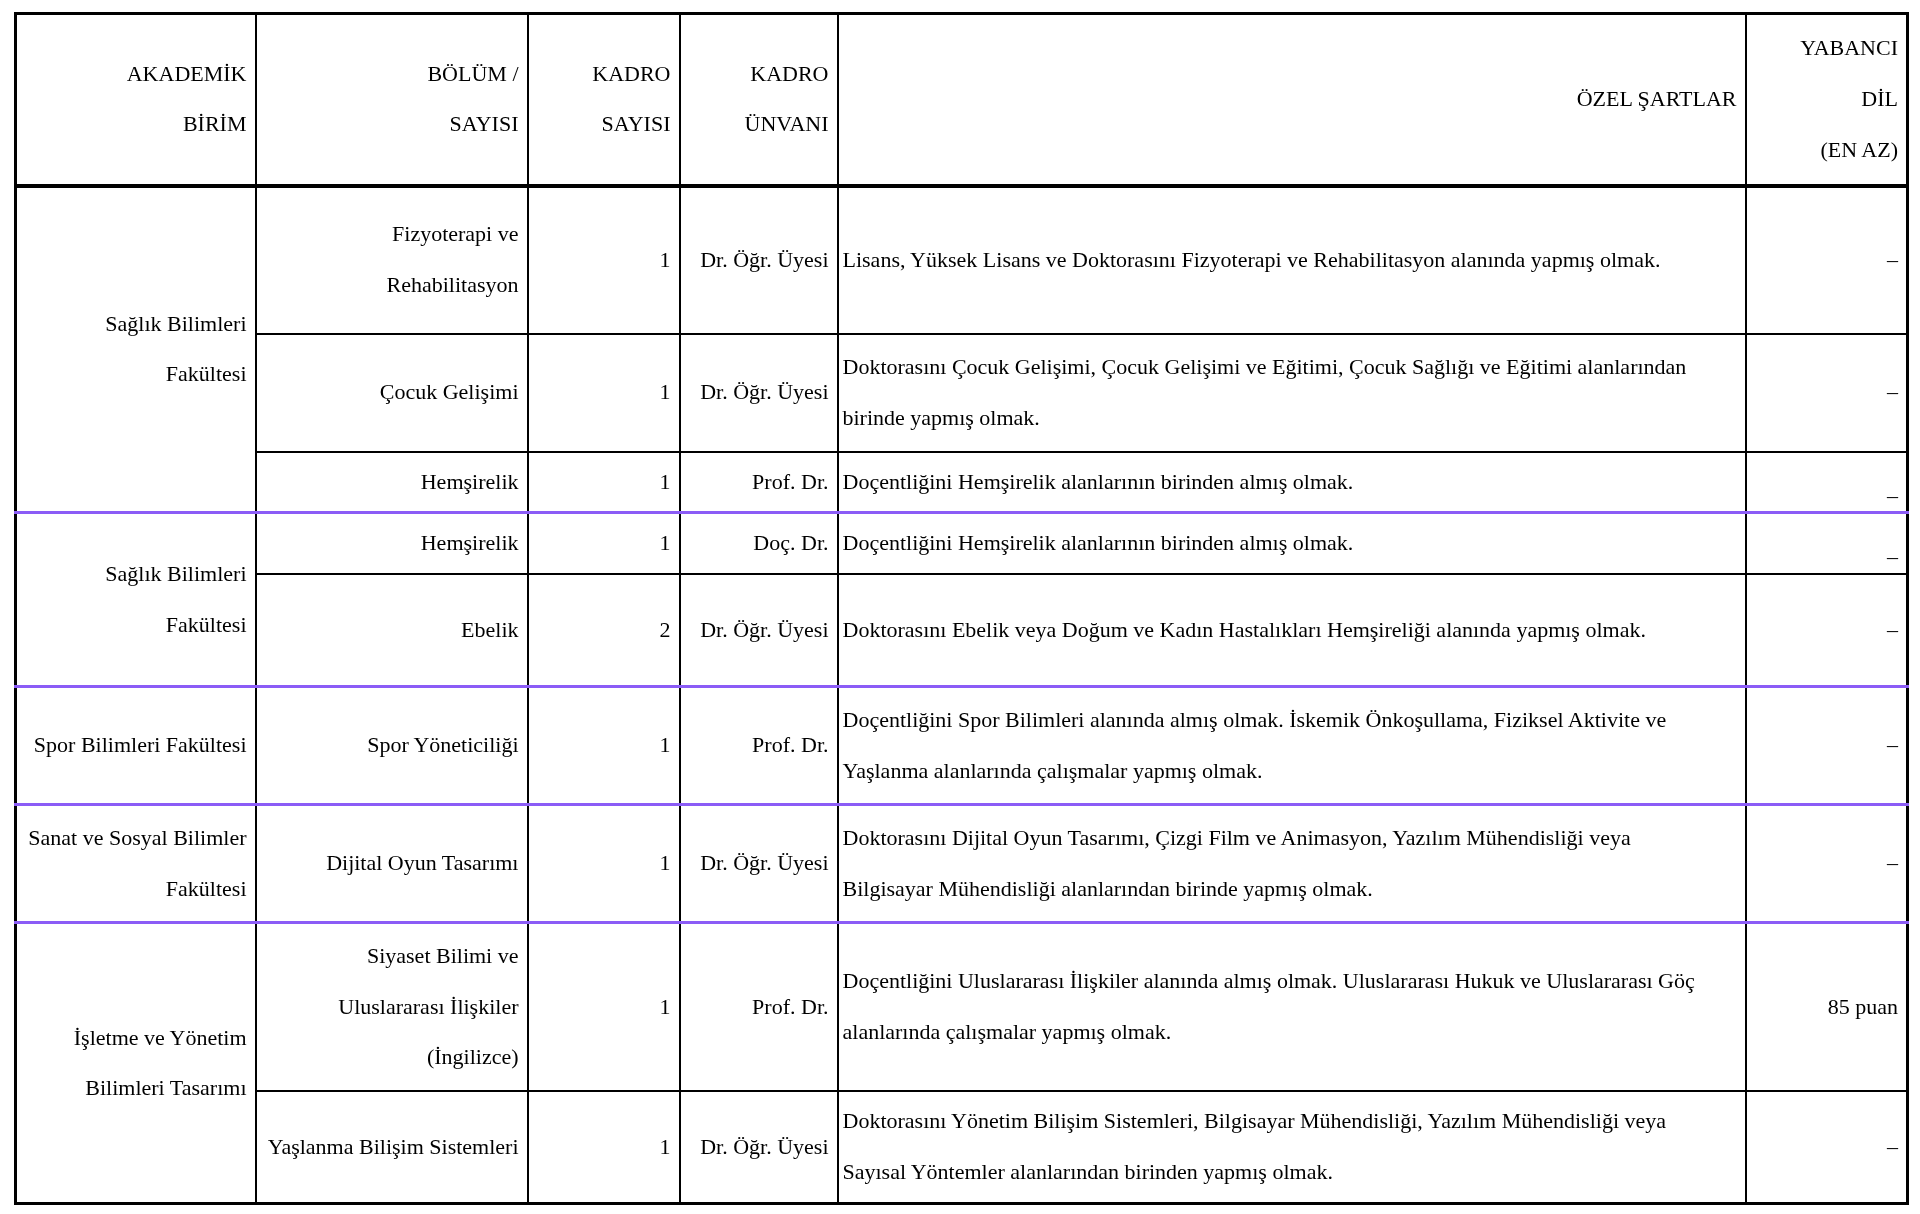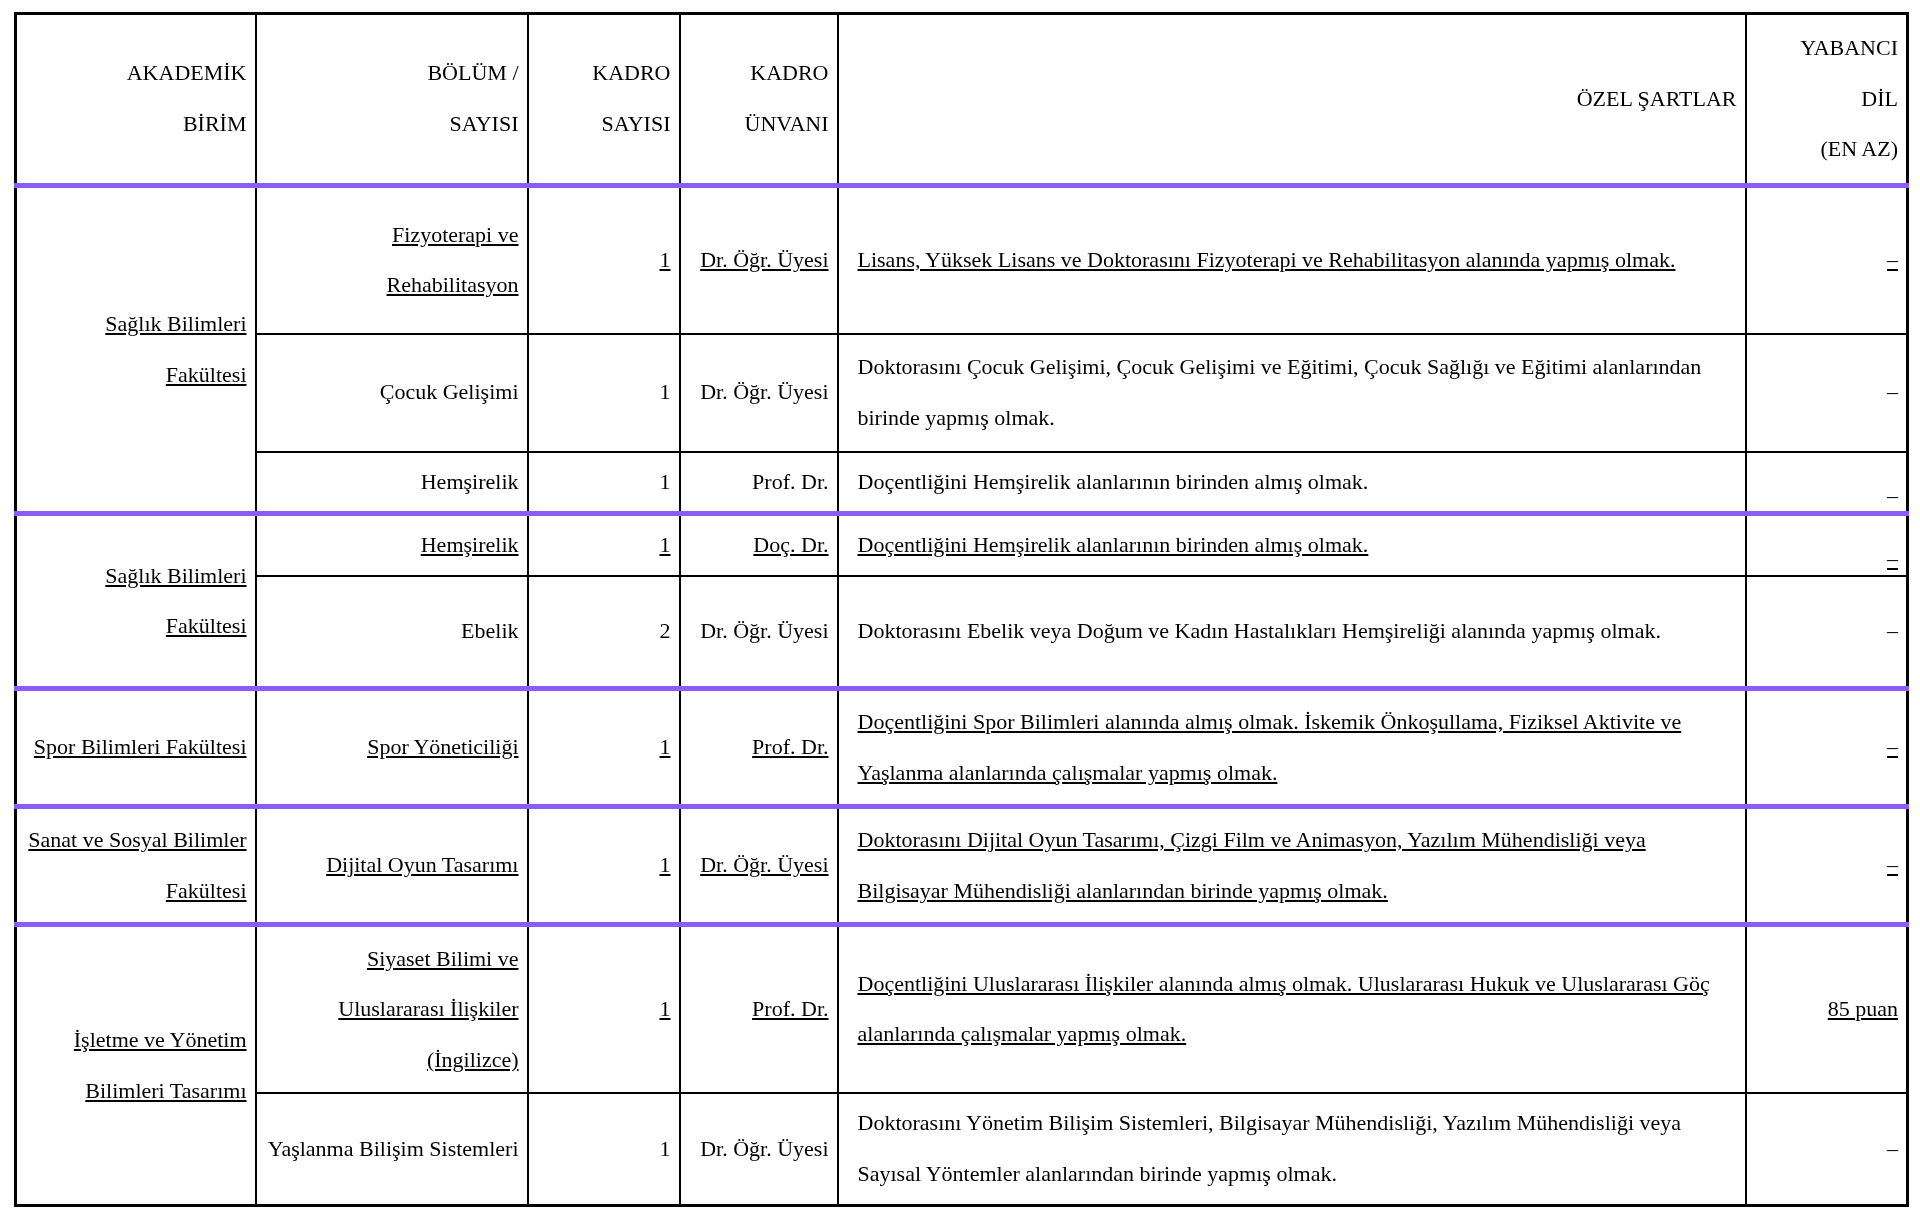--- a/index.html
+++ b/index.html
@@ -28,25 +28,25 @@
     vertical-align: middle;
     text-align: right;
     line-height: 2.3;
     padding: 4px 8px;
     box-sizing: border-box;
     font-weight: normal;
     overflow: hidden;
   }
   
   tr.head-row th { border-bottom: 4px solid #000; }
-  tr.group-start td { border-top: 5px solid #8b5cf6; text-decoration: underline; }
+  tr.group-start td { border-top: 3px solid #8b5cf6; }
 
   td.cond {
     text-align: left;
-    padding-left: 19px;
+    padding-left: 4px;
     padding-right: 20px;
   }
   td.dil-low {
     vertical-align: bottom;
     padding-bottom: 2px;
     line-height: 1.2;
   }
   .hline { display: block; }
 
   
@@ -160,19 +160,19 @@
         <td>Siyaset Bilimi ve Uluslararası İlişkiler (İngilizce)</td>
         <td>1</td>
         <td>Prof. Dr.</td>
         <td class="cond">Doçentliğini Uluslararası İlişkiler alanında almış olmak. Uluslararası Hukuk ve Uluslararası Göç alanlarında çalışmalar yapmış olmak.</td>
         <td>85 puan</td>
       </tr>
       <tr class="rh-115">
         <td>Yaşlanma Bilişim Sistemleri</td>
         <td>1</td>
         <td>Dr. Öğr. Üyesi</td>
-        <td class="cond">Doktorasını Yönetim Bilişim Sistemleri, Bilgisayar Mühendisliği, Yazılım Mühendisliği veya Sayısal Yöntemler alanlarından birinde yapmış olmak.</td>
+        <td class="cond">Doktorasını Yönetim Bilişim Sistemleri, Bilgisayar Mühendisliği, Yazılım Mühendisliği veya Sayısal Yöntemler alanlarından birinden yapmış olmak.</td>
         <td>–</td>
       </tr>
 
     </tbody>
   </table>
 </div>
 
 </body></html>

